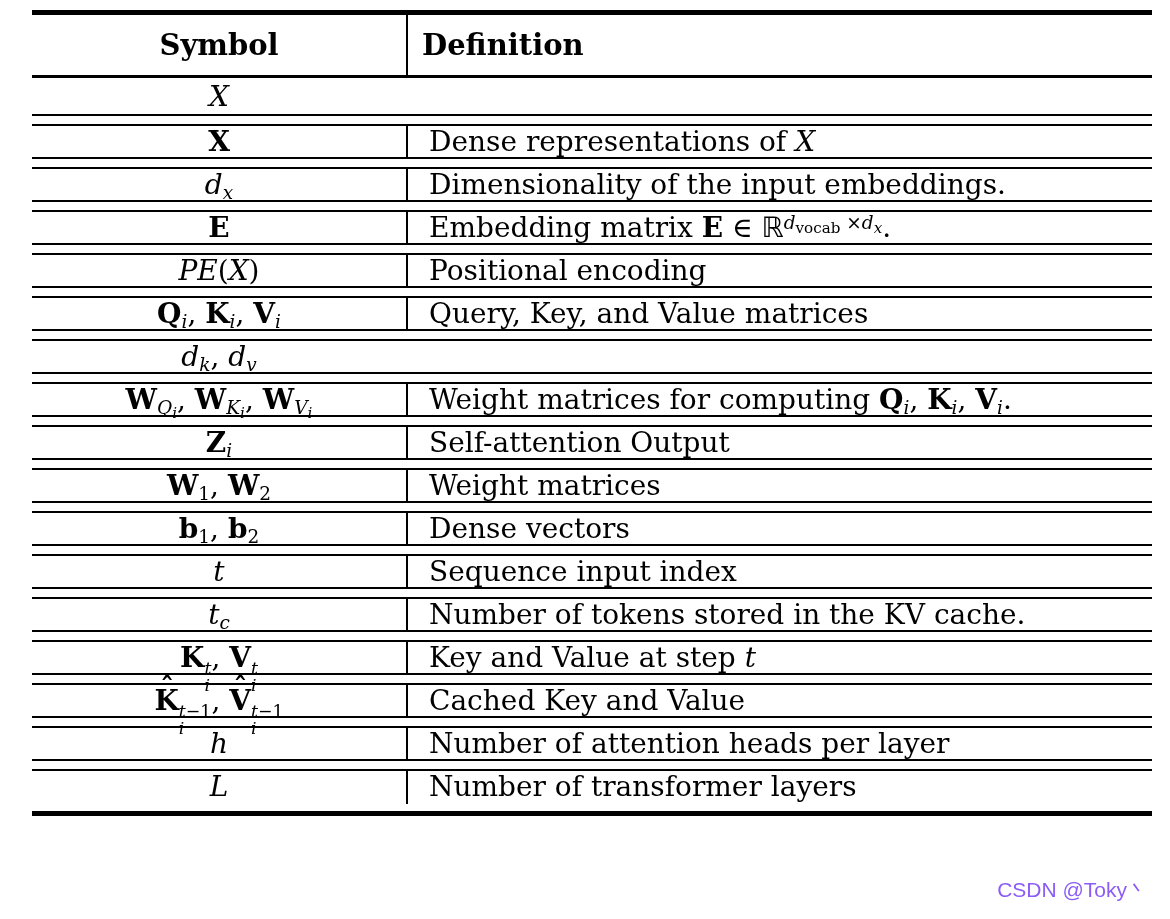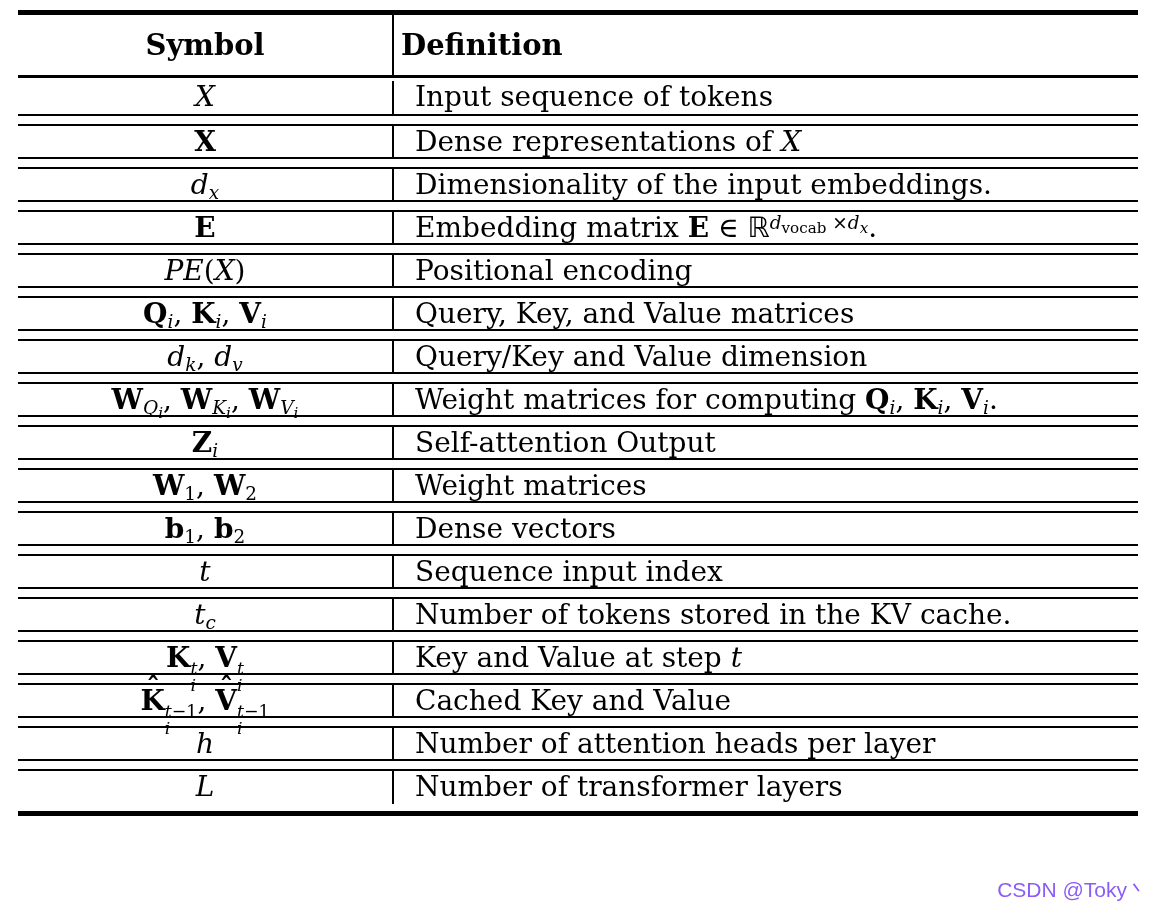--- a/index.html
+++ b/index.html
@@ -12,21 +12,21 @@
     font-family: "DejaVu Serif", "Liberation Serif", serif;
     color: #000000;
   }
   .stage {
     position: relative;
     width: 1170px;
     height: 919px;
   }
   .table-wrap {
     position: absolute;
-    left: 18px;
+    left: 32px;
     top: 10px;
     width: 1120px;
   }
   .rule-thick {
     height: 5px;
     background: #000;
   }
   .rule-medium {
     height: 3px;
     background: #000;
@@ -44,21 +44,21 @@
     align-items: center;
     justify-content: center;
     font-weight: 700;
     font-size: 29px;
   }
   .hdr .def-col {
     flex: 1 1 auto;
     border-left: 2px solid #000;
     display: flex;
     align-items: center;
-    padding-left: 7px;
+    padding-left: 14px;
     font-weight: 700;
     font-size: 29px;
   }
   
   .rows { }
   .row {
     display: flex;
     align-items: stretch;
     height: 35px;
     border-top: 2px solid #000;
@@ -154,21 +154,20 @@
   <div class="table-wrap">
     <div class="rule-thick"></div>
     <div class="hdr">
       <div class="sym-col">Symbol</div>
       <div class="def-col">Definition</div>
     </div>
     <div class="rule-medium"></div>
     <div class="rows">
         <div class="row">
           <div class="cell sym"><i>X</i></div>
-          <div class="cell def">Input sequence of tokens</div>
         </div>
         <div class="row">
           <div class="cell sym"><b>X</b></div>
           <div class="cell def">Dense representations of <i>X</i></div>
         </div>
         <div class="row">
           <div class="cell sym"><i>d</i><sub><i>x</i></sub></div>
           <div class="cell def">Dimensionality of the input embeddings.</div>
         </div>
         <div class="row">
@@ -178,21 +177,20 @@
         <div class="row">
           <div class="cell sym"><i>PE</i>(<i>X</i>)</div>
           <div class="cell def">Positional encoding</div>
         </div>
         <div class="row">
           <div class="cell sym"><b>Q</b><sub><i>i</i></sub>, <b>K</b><sub><i>i</i></sub>, <b>V</b><sub><i>i</i></sub></div>
           <div class="cell def">Query, Key, and Value matrices</div>
         </div>
         <div class="row">
           <div class="cell sym"><i>d</i><sub><i>k</i></sub>, <i>d</i><sub><i>v</i></sub></div>
-          <div class="cell def">Query/Key and Value dimension</div>
         </div>
         <div class="row">
           <div class="cell sym"><b>W</b><sub><i>Q</i><sub><i>i</i></sub></sub>, <b>W</b><sub><i>K</i><sub><i>i</i></sub></sub>, <b>W</b><sub><i>V</i><sub><i>i</i></sub></sub></div>
           <div class="cell def">Weight matrices for computing <b>Q</b><sub><i>i</i></sub>, <b>K</b><sub><i>i</i></sub>, <b>V</b><sub><i>i</i></sub>.</div>
         </div>
         <div class="row">
           <div class="cell sym"><b>Z</b><sub><i>i</i></sub></div>
           <div class="cell def">Self-attention Output</div>
         </div>
         <div class="row">

